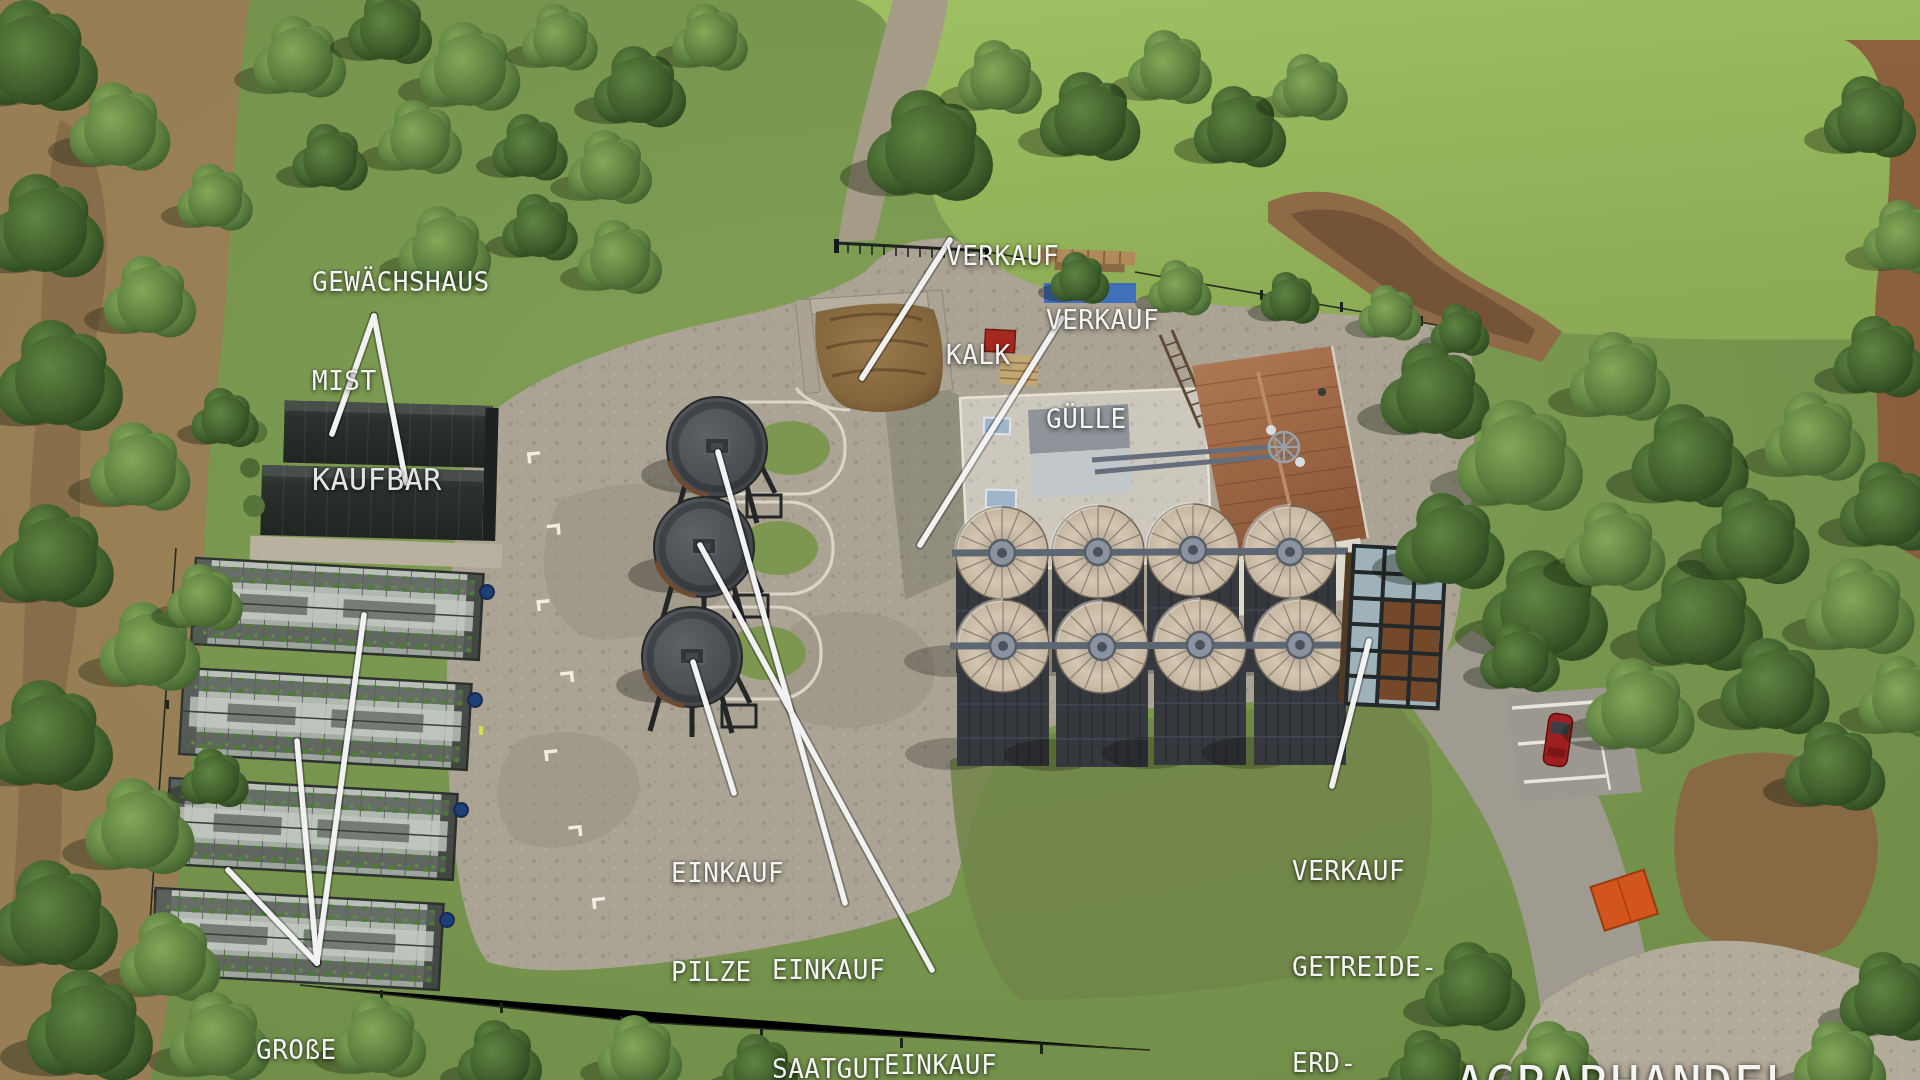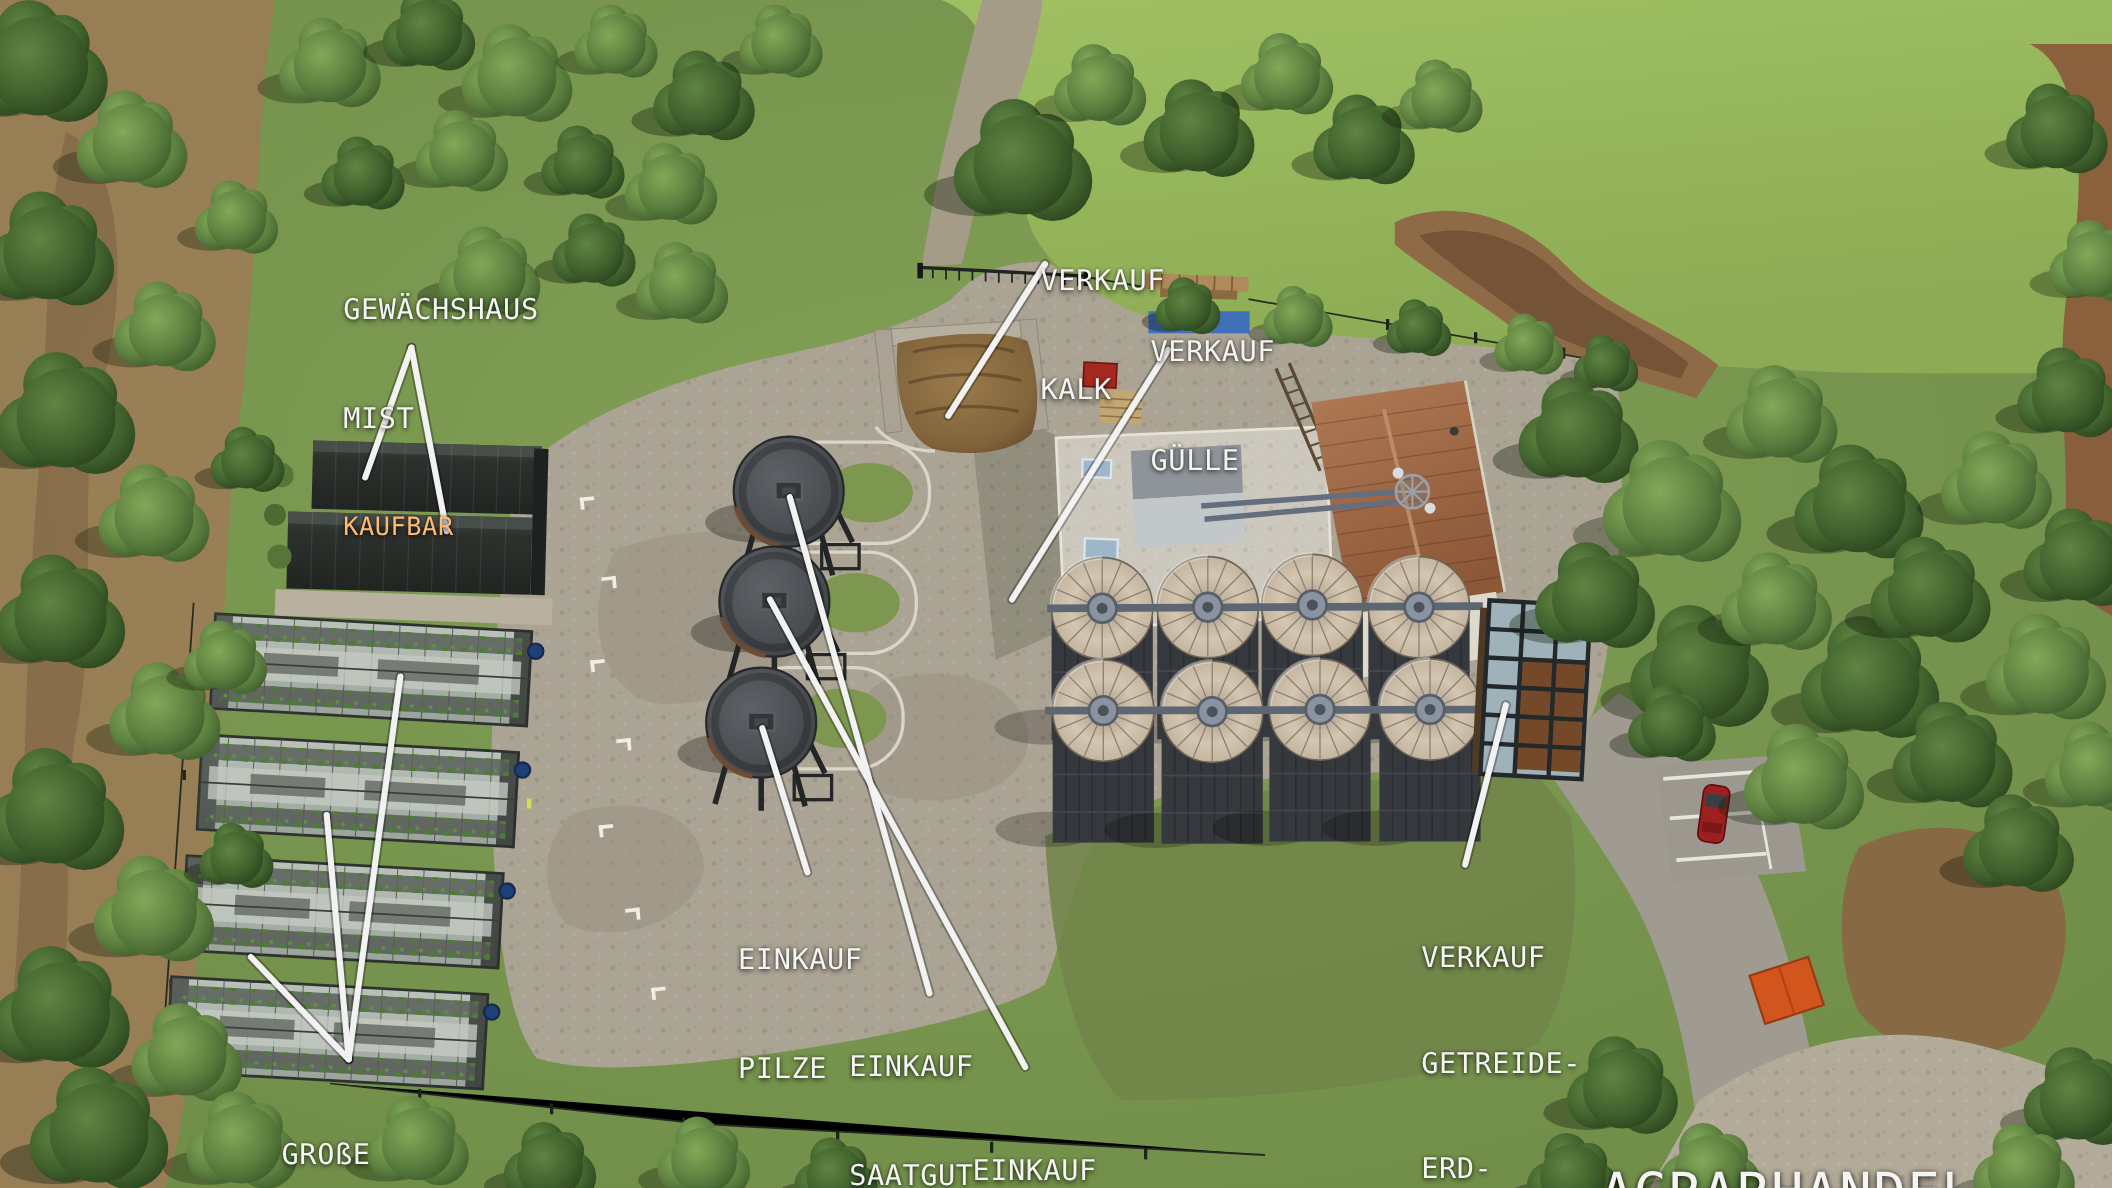--- a/index.html
+++ b/index.html
@@ -3,21 +3,21 @@
 <meta charset="utf-8">
 <style>
   html,body{margin:0;padding:0;background:#222;}
   #stage{position:relative;width:1920px;height:1080px;overflow:hidden;
          font-family:"DejaVu Sans Mono","Liberation Mono",monospace;}
   #scene{position:absolute;left:0;top:0;}
   .label{position:absolute;font-weight:normal;color:#f4f4f2;white-space:pre;
          letter-spacing:0.5px;line-height:33px;font-size:26px;
          text-shadow:0 2px 5px rgba(0,0,0,.6),0 0 3px rgba(0,0,0,.45);}
   .label .ln{display:block;}
-  .label .tag{display:block;color:#fdba74;font-size:23px;line-height:31px;}
+  .label .tag{display:block;color:#e5e5e5;font-size:30px;line-height:31px;}
   #title-label{font-size:49px;line-height:54px;letter-spacing:1.5px;
          text-shadow:0 3px 7px rgba(0,0,0,.65),0 0 4px rgba(0,0,0,.5);}
 </style>
 </head>
 <body>
 
 <div id="stage">
 
 <svg id="scene" width="1920" height="1080" viewBox="0 0 1920 1080" xmlns="http://www.w3.org/2000/svg">
 <defs>

